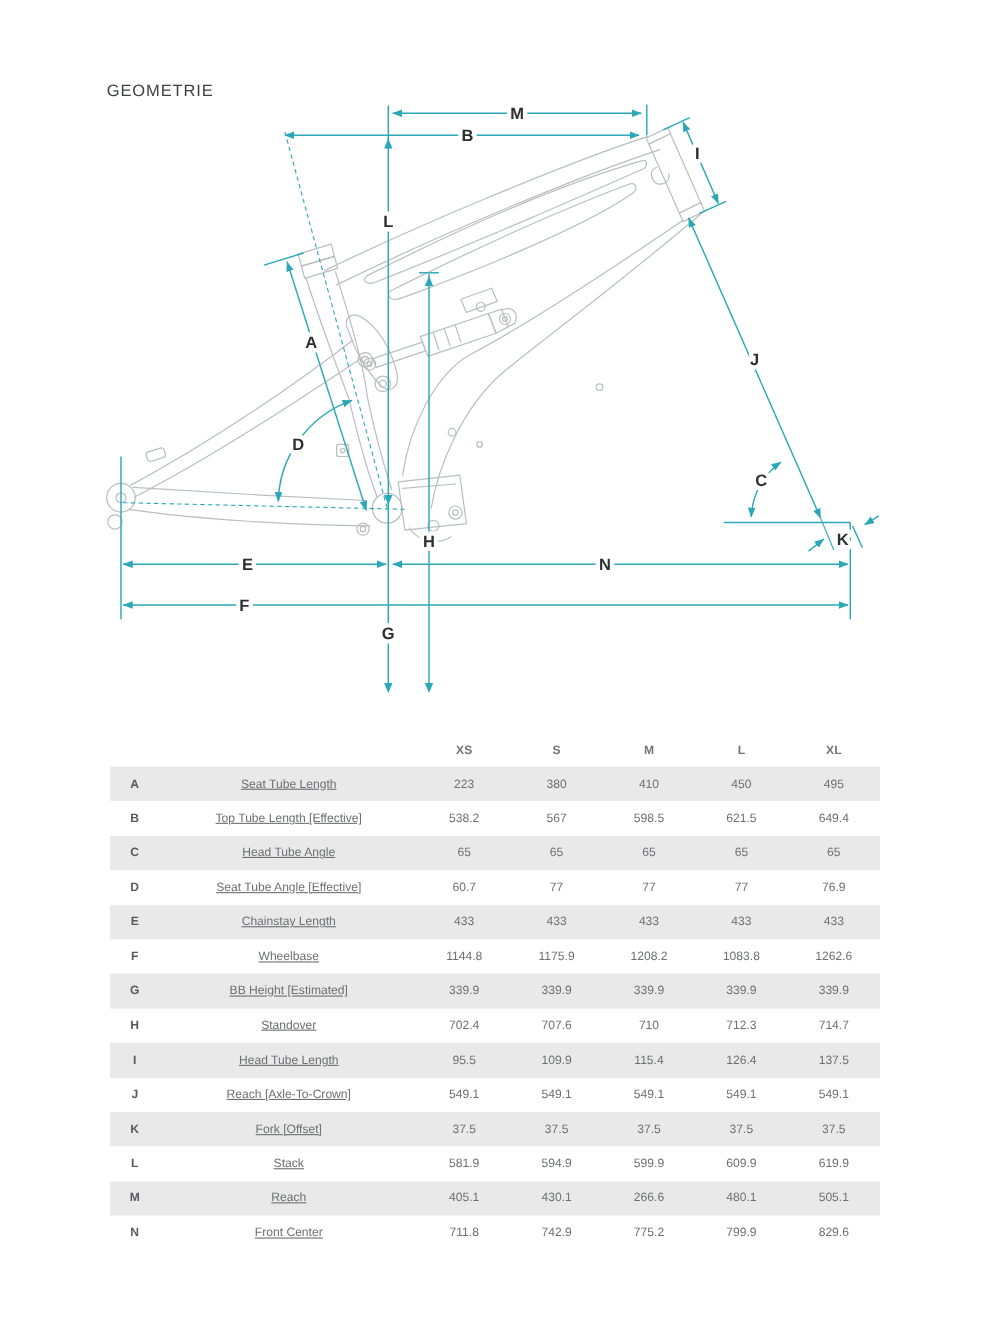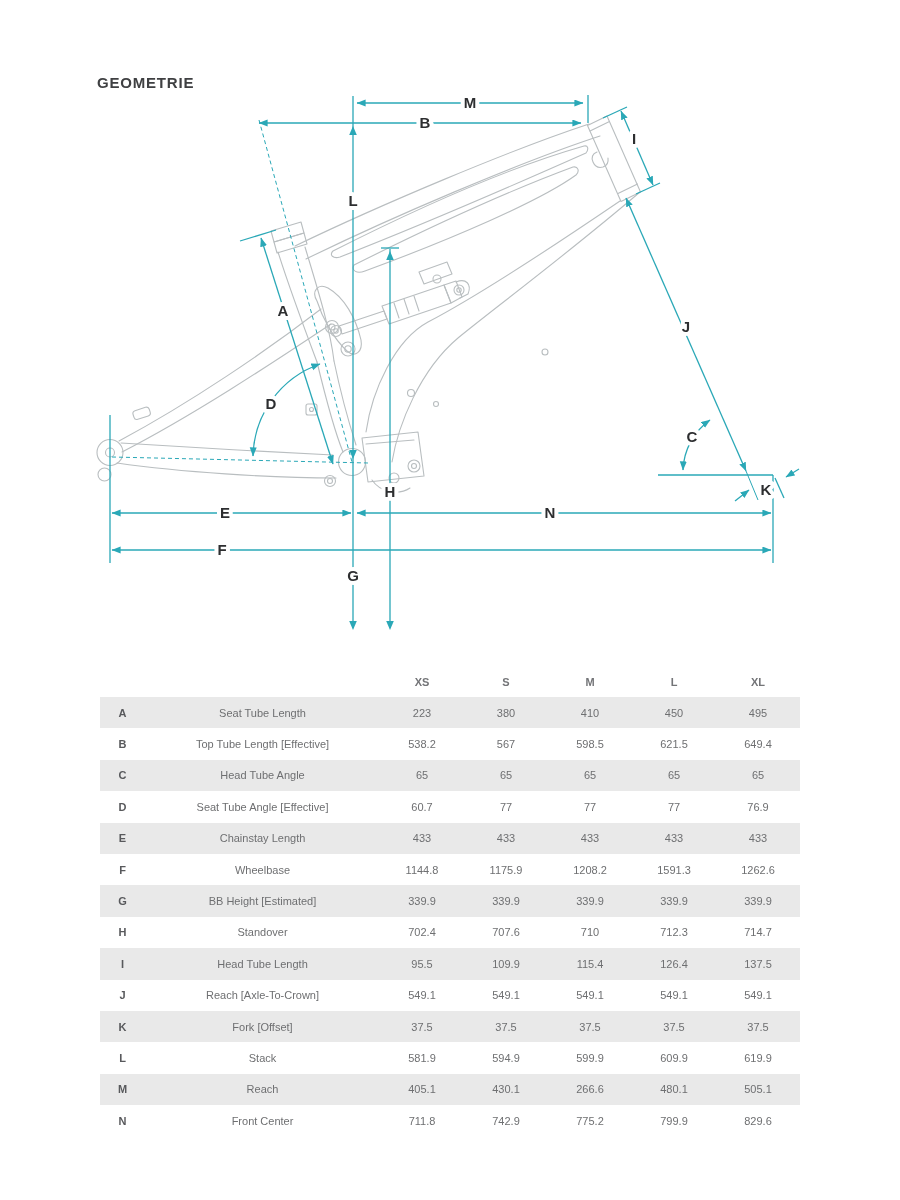--- a/index.html
+++ b/index.html
@@ -1,34 +1,34 @@
 <!DOCTYPE html>
 <html><head>
 <meta charset="utf-8">
 <style>
   html,body{margin:0;padding:0;background:#ffffff;}
   body{width:900px;height:1200px;position:relative;font-family:"Liberation Sans",sans-serif;overflow:hidden;}
   .page-title{
     position:absolute;left:97px;top:74px;
-    font-size:15px;font-weight:bold;letter-spacing:.8px;color:#3f4042;
+    font-size:15px;font-weight:normal;letter-spacing:.8px;color:#3f4042;
   }
   #diagram{position:absolute;left:0;top:0;width:900px;height:660px;}
   .frame-line{stroke:#b9bec0;stroke-width:1.1;fill:none;stroke-linecap:round;stroke-linejoin:round;}
   .dim{stroke:#2aa8b7;stroke-width:1.3;fill:none;stroke-linecap:butt;}
   .dim-thin{stroke:#2aa8b7;stroke-width:1;fill:none;}
   .dim-dash{stroke:#2aa8b7;stroke-width:1;fill:none;stroke-dasharray:4 3;}
   .dim-label{font-family:"Liberation Sans",sans-serif;font-size:15px;font-weight:bold;fill:#2d2e30;
     paint-order:stroke;stroke:#ffffff;stroke-width:8px;stroke-linejoin:round;text-anchor:middle;}
   
   .geo-table{position:absolute;left:100px;top:666px;width:700px;font-size:11px;color:#6e6f71;}
   .geo-row{display:flex;align-items:center;height:31.4px;}
   .geo-row.head{height:31px;font-weight:bold;color:#737477;}
   .geo-row.alt{background:#e9e9e9;}
   .c-letter{width:45px;text-align:center;font-weight:bold;color:#58595c;}
-  .c-name{width:235px;text-align:center;}
+  .c-name{width:235px;text-align:center;text-decoration:underline;}
   .c-val{width:84px;text-align:center;}
 </style>
 </head>
 <body>
 
 <div class="page-title">GEOMETRIE</div>
 
 <svg id="diagram" viewBox="0 0 900 660" xmlns="http://www.w3.org/2000/svg">
   <defs>
     <marker id="ah" markerUnits="userSpaceOnUse" markerWidth="10" markerHeight="8" refX="8.6" refY="3.5" orient="auto-start-reverse">
@@ -223,21 +223,21 @@
         <div class="c-val">433</div>
         <div class="c-val">433</div>
         <div class="c-val">433</div>
       </div>
       <div class="geo-row">
         <div class="c-letter">F</div>
         <div class="c-name">Wheelbase</div>
         <div class="c-val">1144.8</div>
         <div class="c-val">1175.9</div>
         <div class="c-val">1208.2</div>
-        <div class="c-val">1591.3</div>
+        <div class="c-val">1083.8</div>
         <div class="c-val">1262.6</div>
       </div>
       <div class="geo-row alt">
         <div class="c-letter">G</div>
         <div class="c-name">BB Height [Estimated]</div>
         <div class="c-val">339.9</div>
         <div class="c-val">339.9</div>
         <div class="c-val">339.9</div>
         <div class="c-val">339.9</div>
         <div class="c-val">339.9</div>

